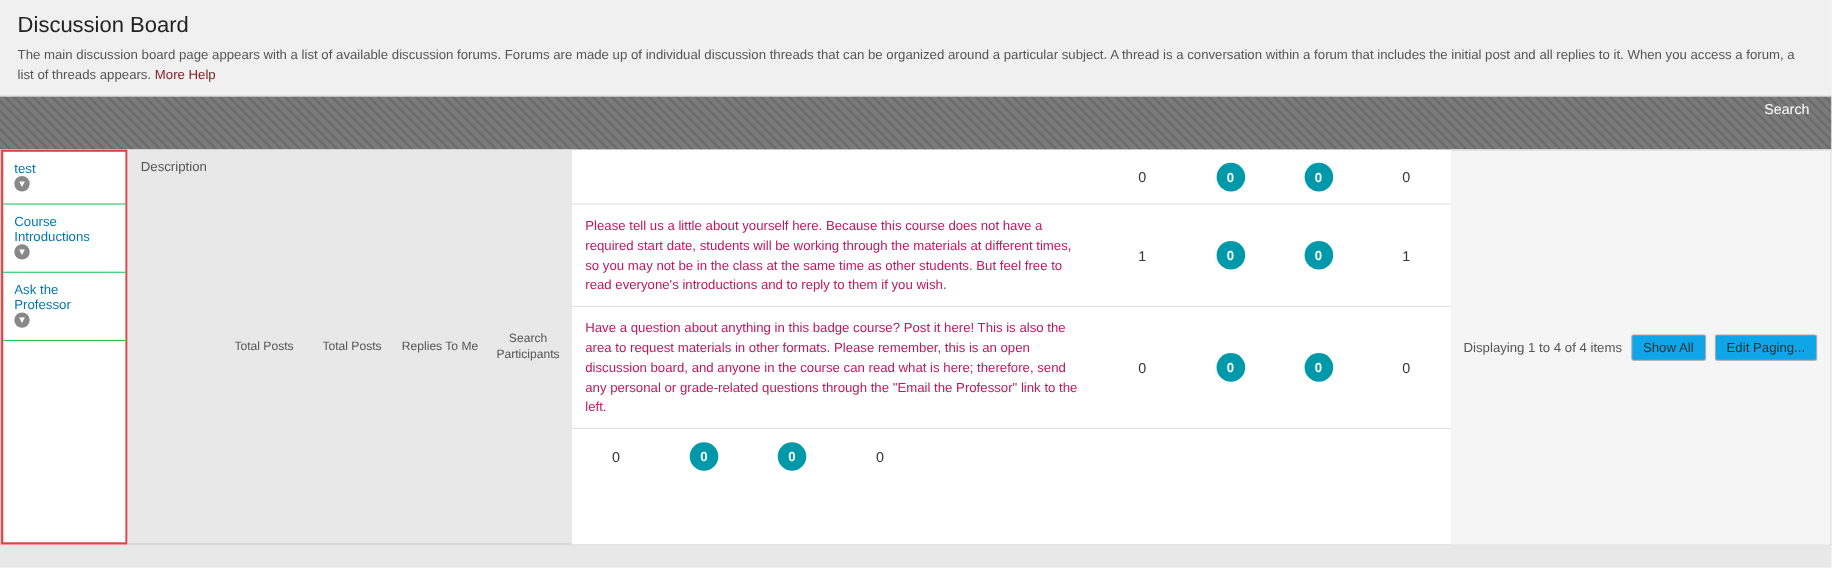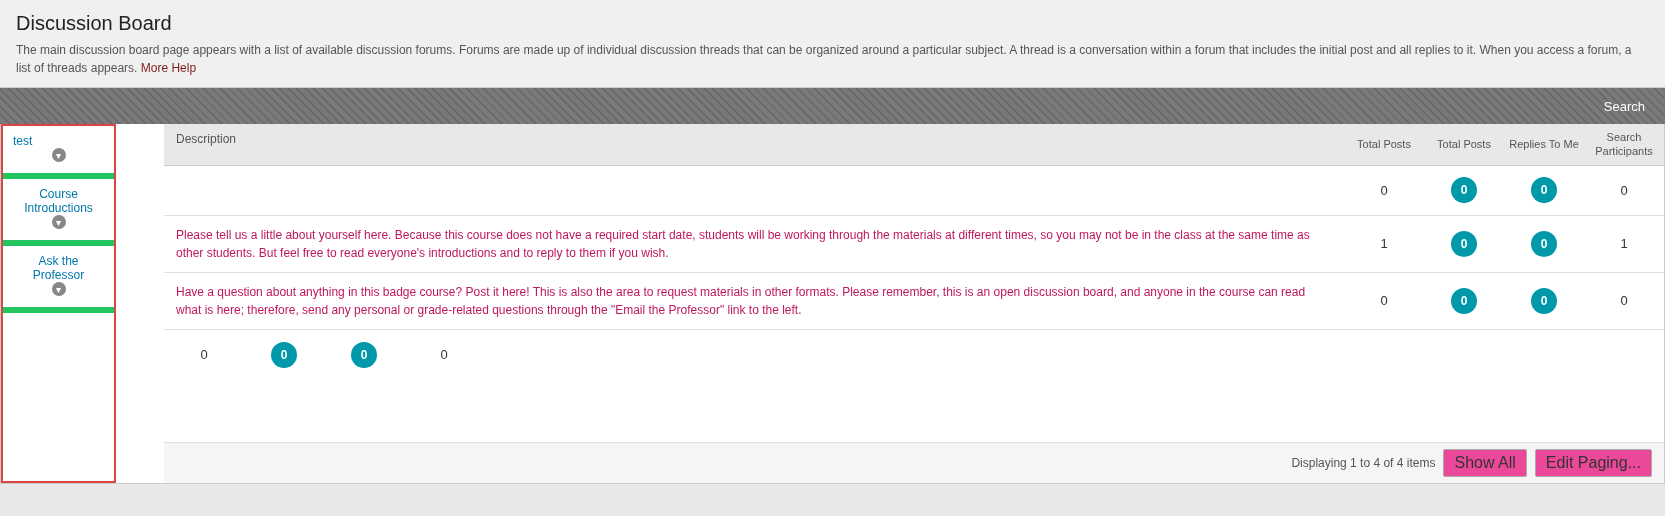--- a/index.html
+++ b/index.html
@@ -28,23 +28,23 @@
 
     .toolbar-bar {
       background: #6b6b6b;
       background: repeating-linear-gradient(
         45deg,
         #6b6b6b,
         #6b6b6b 2px,
         #7a7a7a 2px,
         #7a7a7a 6px
       );
-      height: 36px;
-      display: flex;
-      align-items: center;
+      height: 48px;
+      display: flex;
+      align-items: flex-start;
       justify-content: flex-end;
       padding-right: 12px;
     }
     .search-btn {
       background: none;
       border: none;
       color: #fff;
       font-size: 13px;
       cursor: pointer;
       padding: 4px 8px;
@@ -71,23 +71,22 @@
     .forum-sidebar-header {
       background: #f0f0f0;
       padding: 8px 10px;
       font-weight: bold;
       font-size: 13px;
       color: #333;
       border-bottom: 1px solid #ddd;
     }
     .forum-sidebar-item {
       padding: 8px 10px;
-      border-bottom: 6px solid #22c55e;
+      border-bottom: 1px solid #22c55e;
       cursor: pointer;
-      text-align: center;
     }
     .forum-sidebar-item a {
       color: #0077aa;
       text-decoration: none;
       font-size: 12px;
       display: flex;
       align-items: center;
       gap: 4px;
     }
     .chevron-icon {
@@ -106,22 +105,21 @@
       position: absolute;
       top: 50%;
       left: 50%;
       transform: translate(-50%, -50%);
     }
 
     
     .content-area {
       flex: 1;
       display: flex;
-      flex-direction: column;
-      padding-left: 48px;
+      flex-direction: row;
     }
 
     .table-header-row {
       display: flex;
       background: #e8e8e8;
       border-bottom: 1px solid #ccc;
       align-items: stretch;
     }
     .th-description {
       flex: 1;
@@ -188,24 +186,24 @@
       align-items: center;
       justify-content: flex-end;
       padding: 6px 12px;
       gap: 8px;
     }
     .footer-bar span {
       font-size: 12px;
       color: #555;
     }
     .footer-btn {
-      background: #ec4899;
+      background: #0ea5e9;
       border: 1px solid #aaa;
       padding: 4px 10px;
-      font-size: 16px;
+      font-size: 12px;
       cursor: pointer;
       color: #333;
       border-radius: 2px;
     }
   </style>
 </head>
 <body>
 
 <div class="header-section">
   <h1>Discussion Board</h1>

